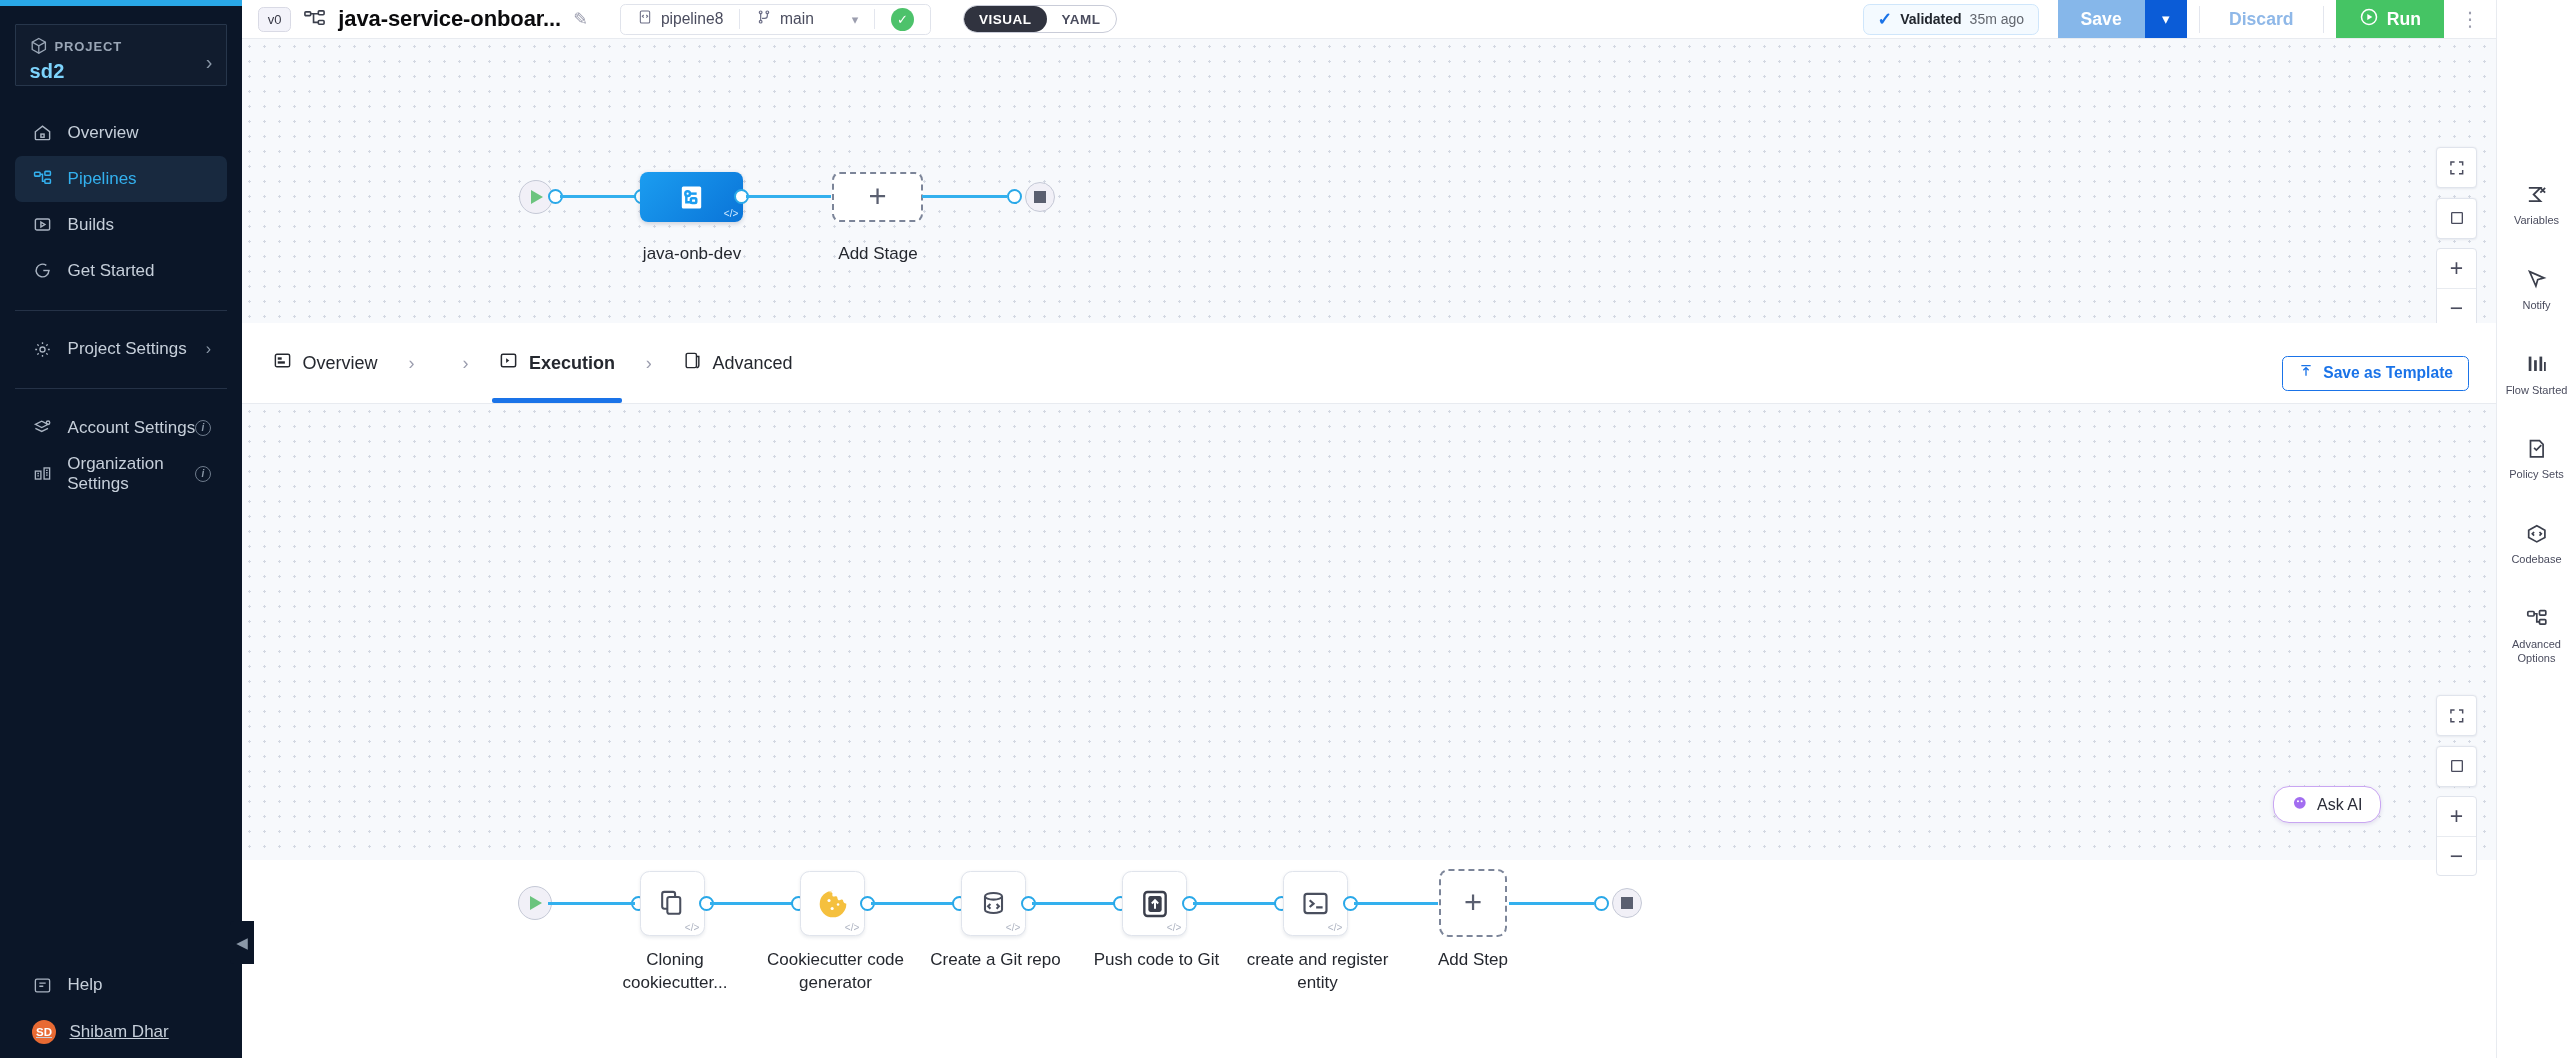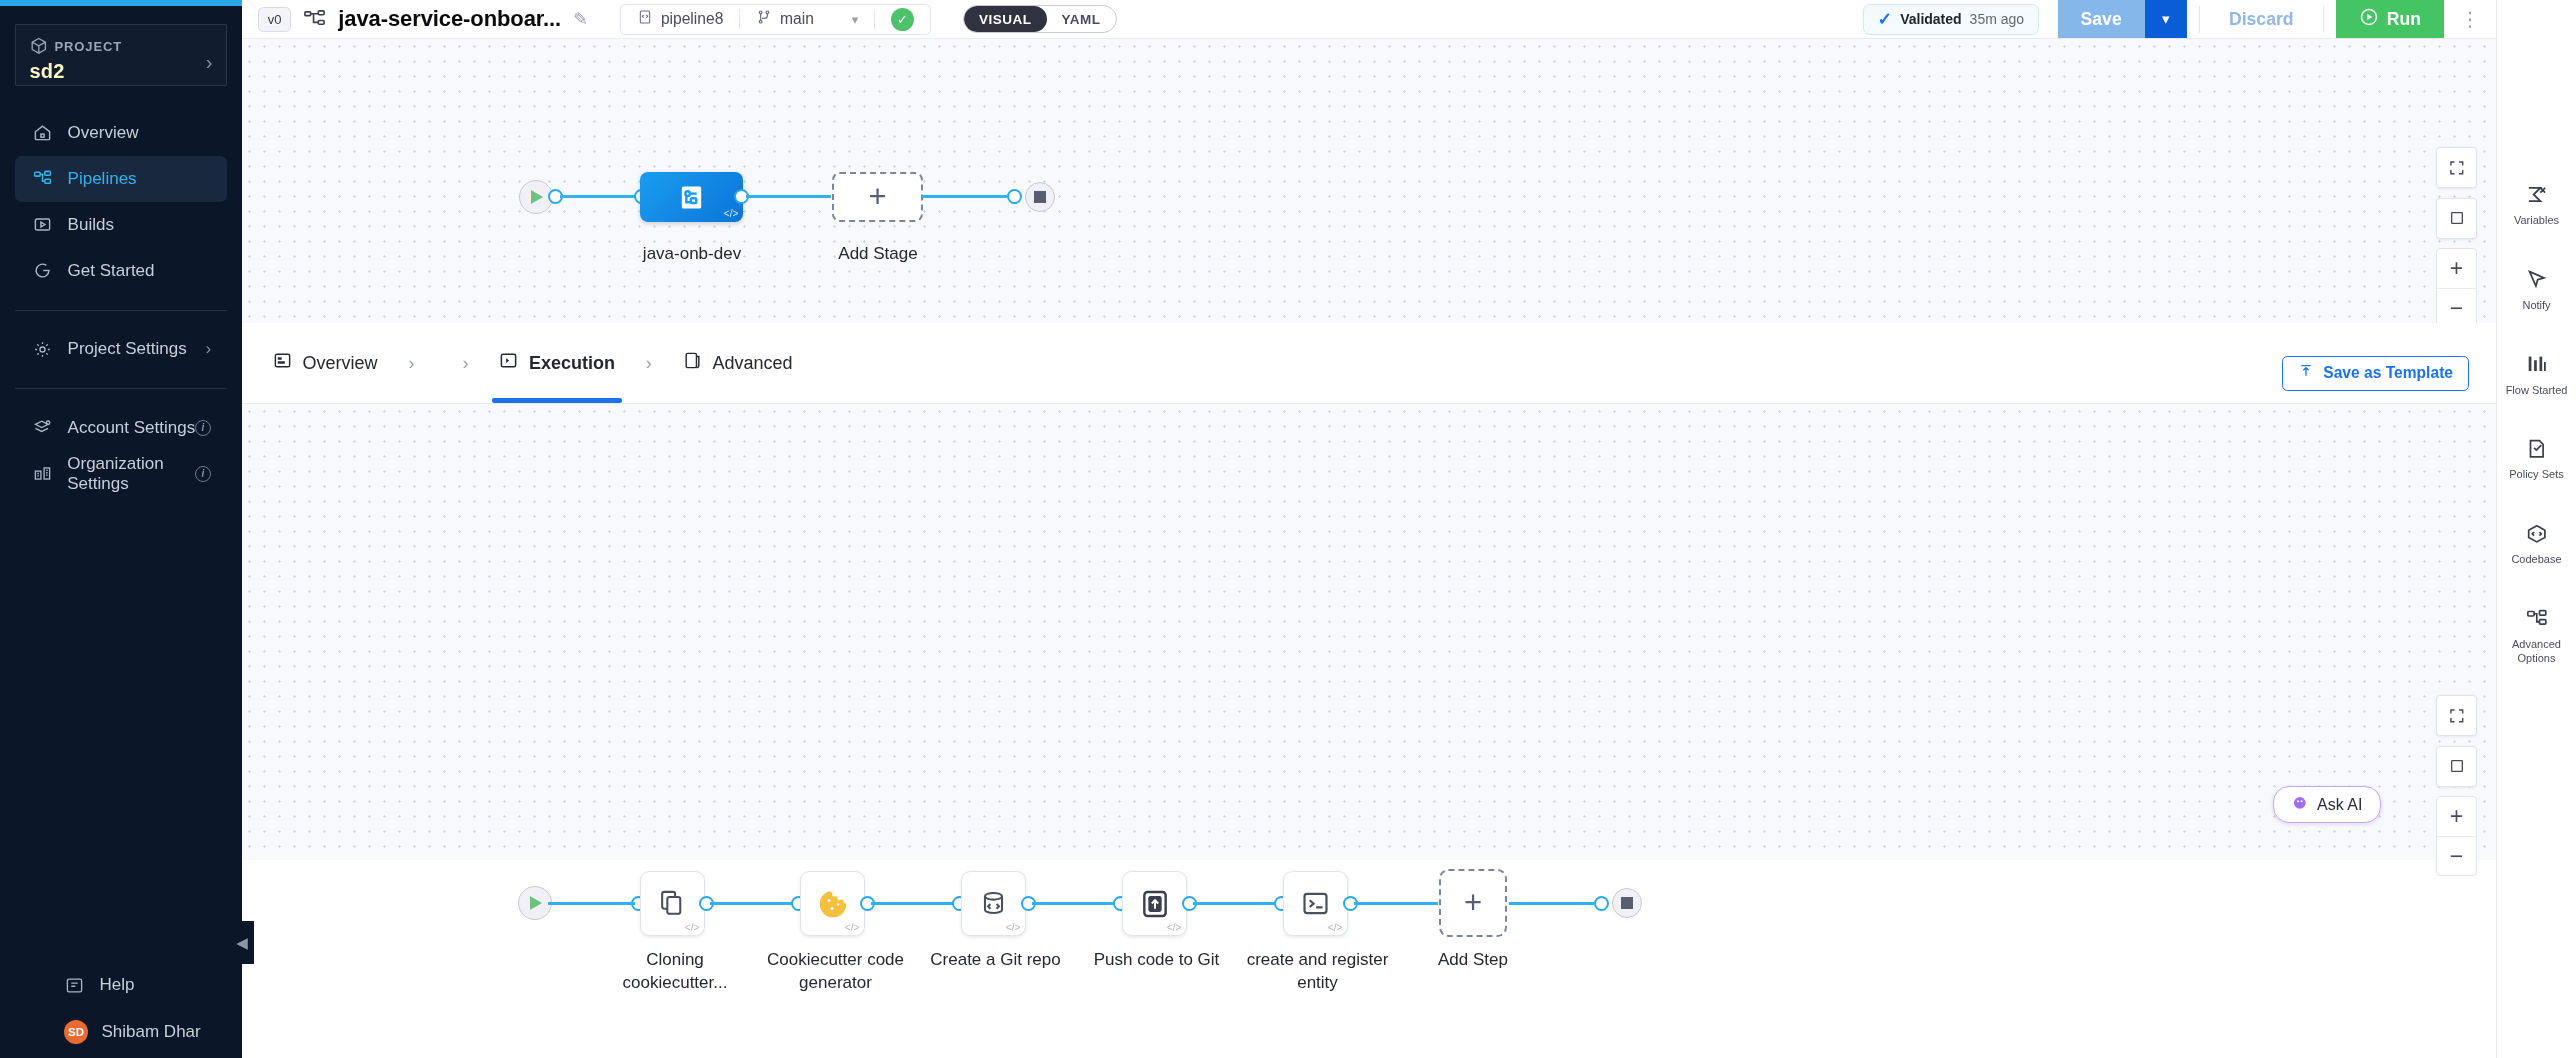--- a/index.html
+++ b/index.html
@@ -18,39 +18,39 @@
   .sidebar-topbar { height: 6px; background: #29a8e8; width: 100%; }
   .proj-card {
     margin: 17.6px 15px 0 15px; border: 0.7px solid #27364b; border-radius: 1px;
     background: #111c2e; height: 62px; padding: 12px 13.5px 0 13.5px;
     display: flex; align-items: flex-start; justify-content: space-between;
     cursor: pointer;
   }
   .proj-left { display: flex; flex-direction: column; gap: 4px; }
   .proj-head { display: flex; align-items: center; gap: 7.4px; }
   .proj-label { font-size: 13px; letter-spacing: 0.9px; font-weight: bold; color: #9aa6b6; }
-  .proj-name { font-size: 20px; color: #fef9c3; font-weight: bold; letter-spacing: 0.2px; }
+  .proj-name { font-size: 20px; color: #7dd3fc; font-weight: bold; letter-spacing: 0.2px; }
   .chev-right { color: #8b98a8; font-size: 20px; line-height: 1; margin-top: 15px; font-weight: 300;}
 
   .nav { margin-top: 24px; }
   .nav-item {
     display: flex; align-items: center; gap: 15px; height: 46px;
     margin: 0 15px; padding-left: 17.6px; border-radius: 6.8px;
     font-size: 17px; color: #c6cfda; cursor: pointer; position: relative;
   }
   .nav-item.active { background: #18293f; color: #33b0ee; }
   .nav-item .ni-icon { width: 20px; height: 20px; display: flex; align-items: center; justify-content: center; }
   .nav-item.active .ni-icon svg { stroke: #33b0ee; }
   .nav-item .ni-chev { position: absolute; right: 16px; font-size: 16px; color: #8b98a8; font-weight: 300;}
   .nav-item .ni-info { position: absolute; right: 16px; width: 16px; height: 16px; border-radius: 50%;
       border: 1.4px solid #6e7b8c; color: #8b98a8; font-size: 10px; display:flex;align-items:center;justify-content:center; font-style: italic; font-weight: bold;}
   .nav-sep { height: 0.7px; background: #253247; margin: 16px 15px; }
 
-  .sidebar-bottom { position: absolute; bottom: 0; left: 0; width: 100%; padding-bottom: 15px; padding-left: 32px; }
-  .user-row { display: flex; align-items: center; gap: 13.5px; padding: 12px 0 0 32px; font-size: 17px; color: #c6cfda; cursor:pointer;}
+  .sidebar-bottom { position: absolute; bottom: 0; left: 0; width: 100%; padding-bottom: 15px; }
+  .user-row { display: flex; align-items: center; gap: 13.5px; padding: 12px 0 0 32px; font-size: 17px; color: #c6cfda; cursor:pointer;text-decoration:underline;}
   .avatar { width: 24px; height: 24px; border-radius: 50%; background: #e86a33; color:#fff;
       font-size: 11.5px; display:flex;align-items:center;justify-content:center;font-weight:bold;}
   .collapse-handle {
     position: absolute; right: -12px; bottom: 95px; width: 24px; height: 43px;
     background: #0b1628; border-radius: 4px 0 0 4px; display:flex;align-items:center;justify-content:center;
     color:#8b98a8; font-size:15px; cursor:pointer;
   }
 
   
   .main { flex: 1; position: relative; background: #f6f8fb; height: 860px; }

